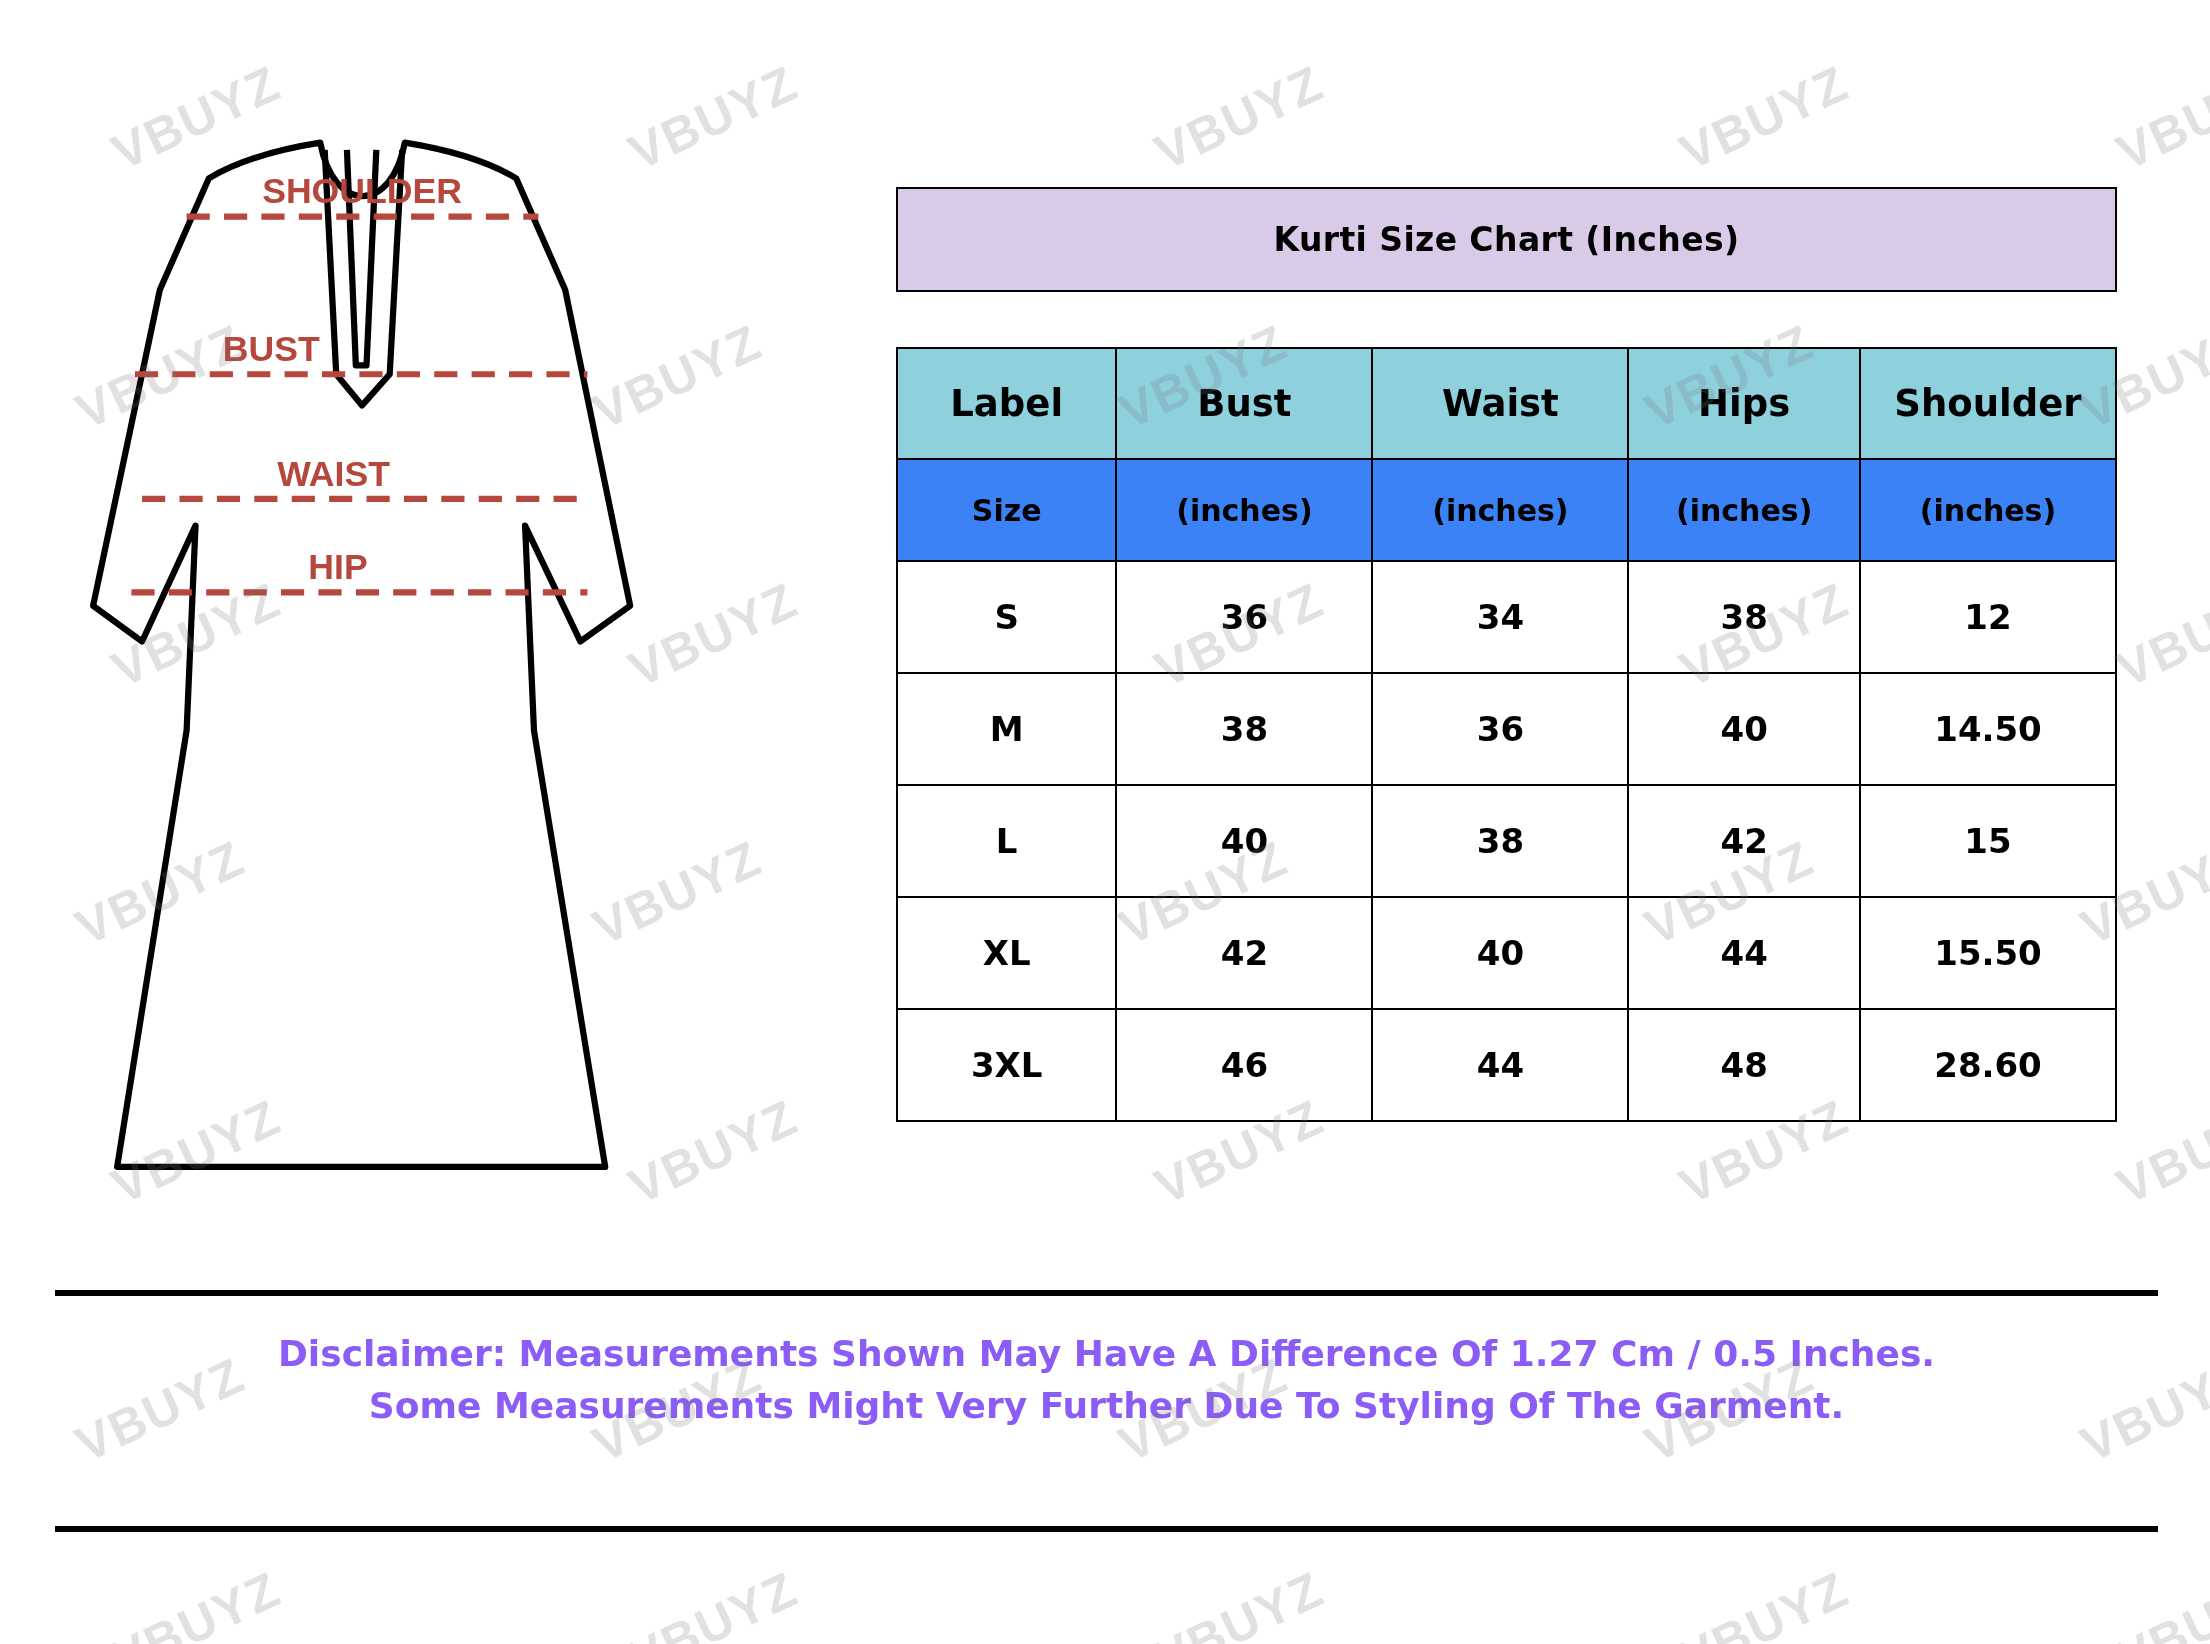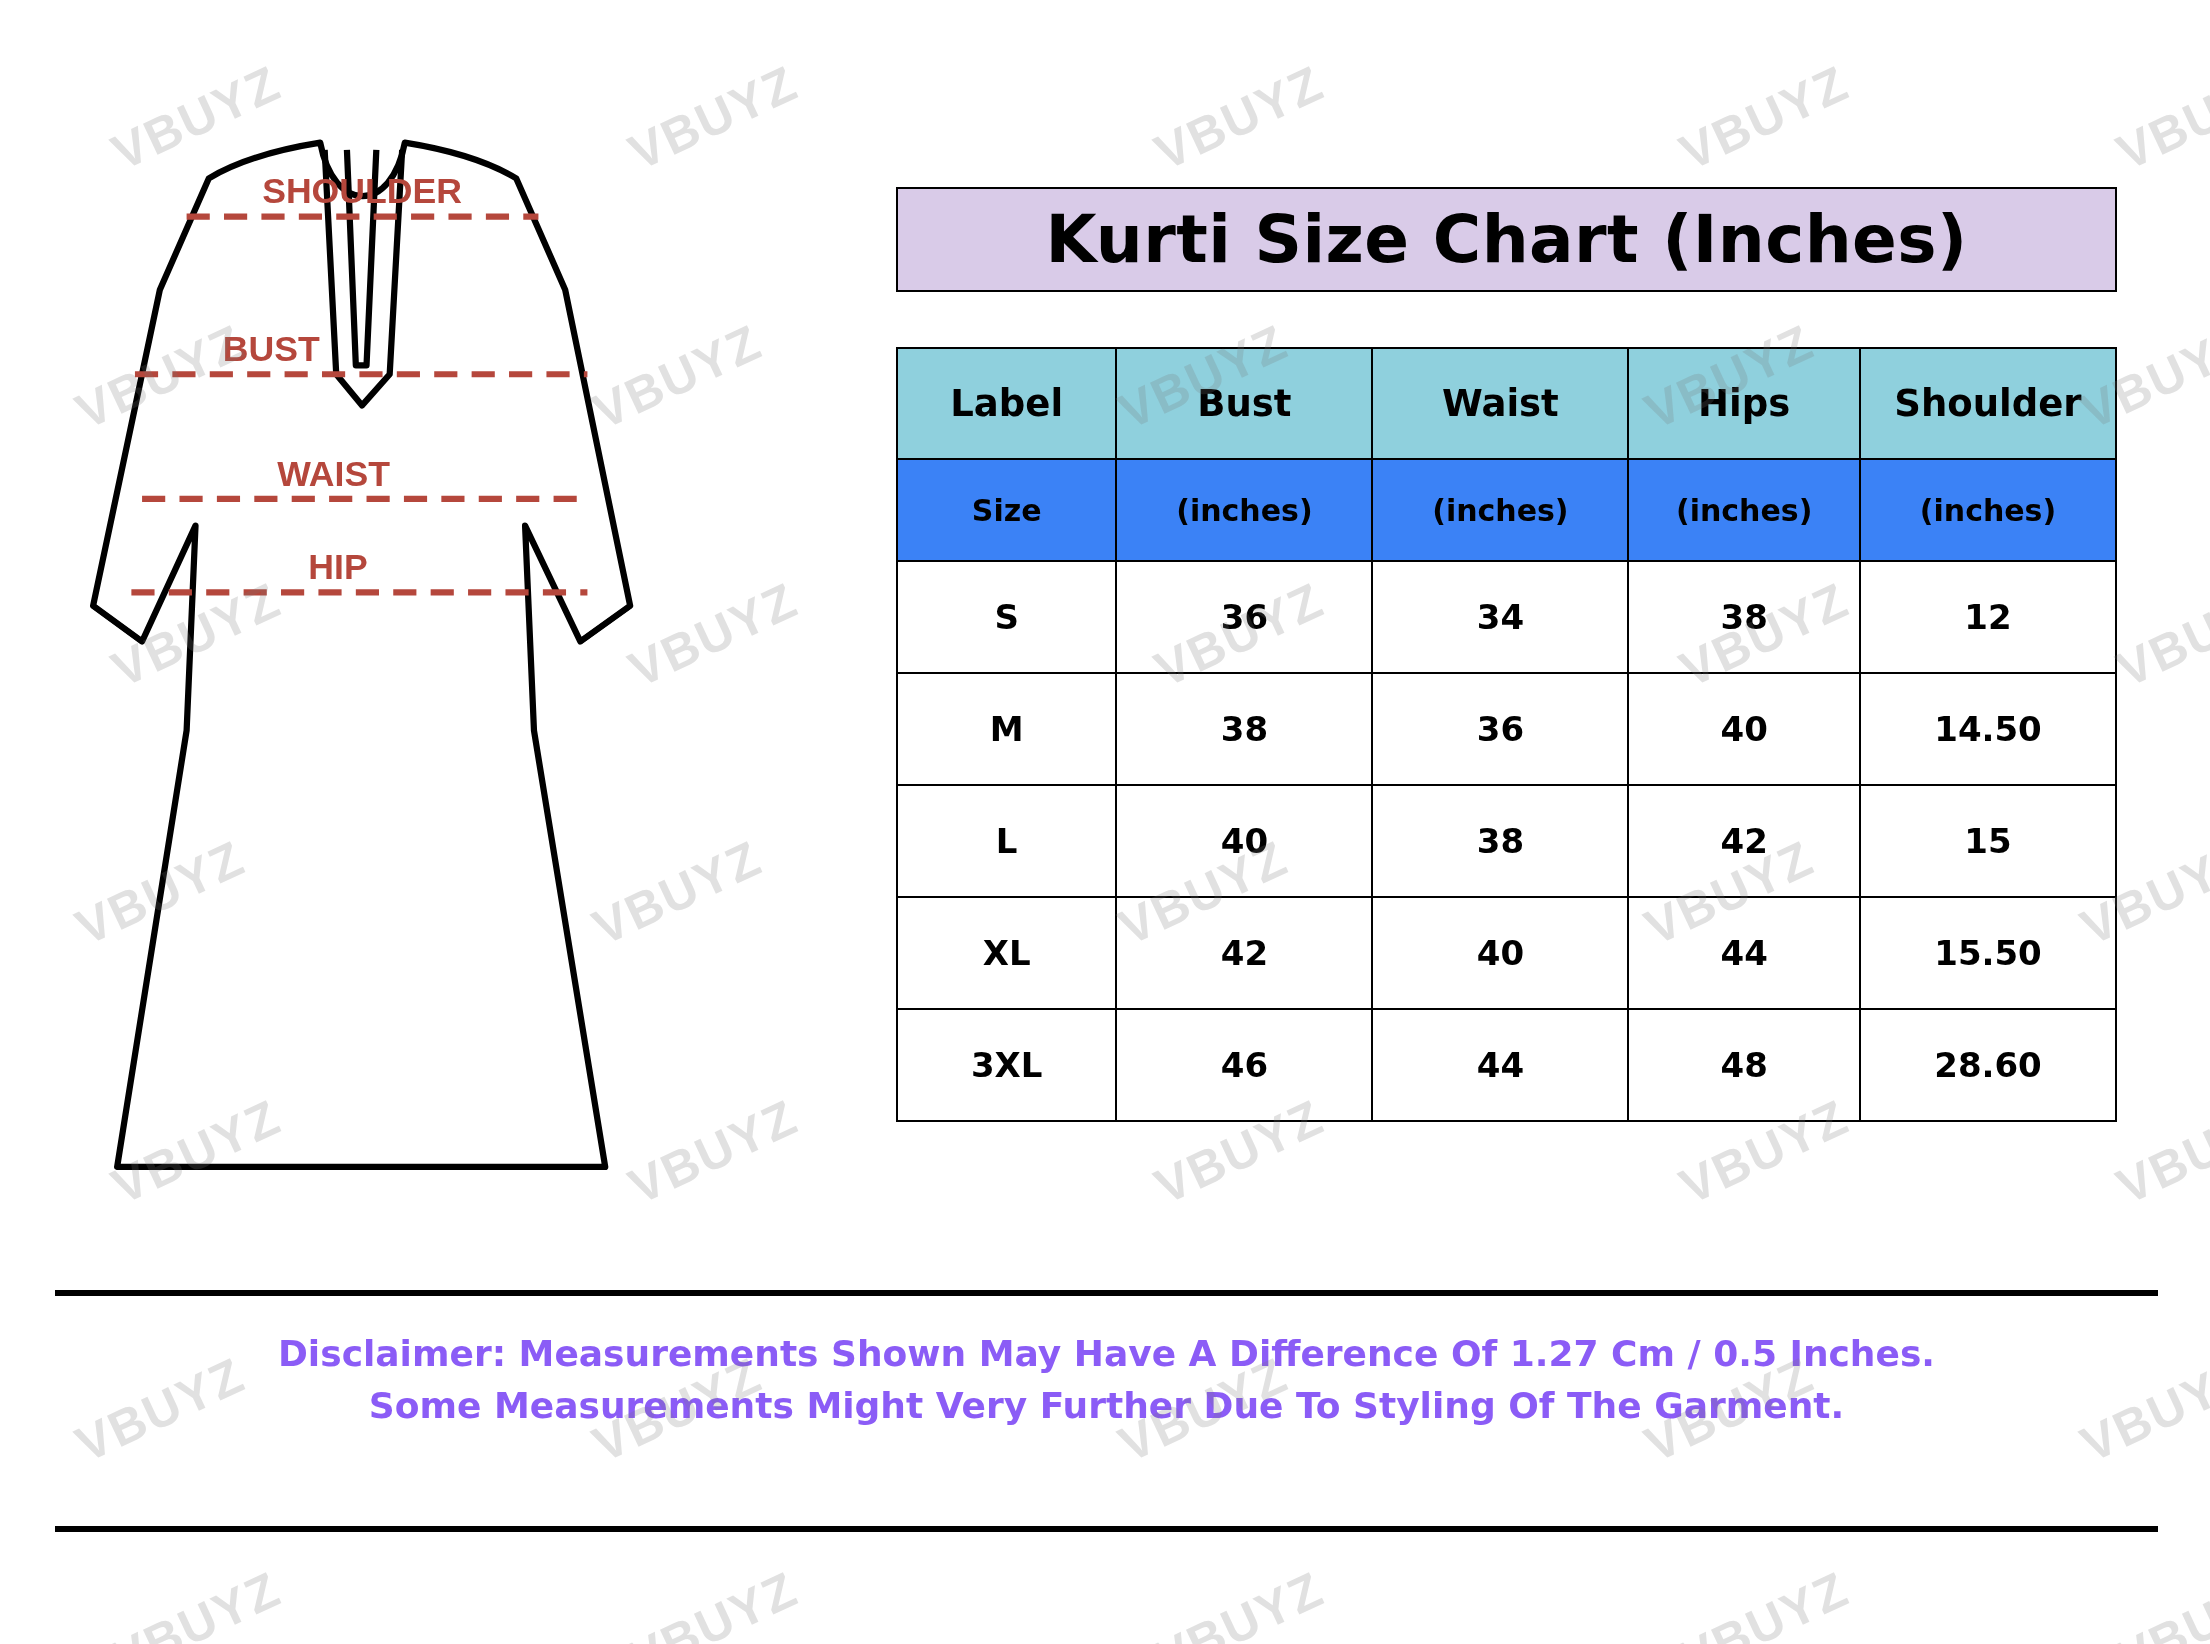--- a/index.html
+++ b/index.html
@@ -63,21 +63,21 @@
     background: #d9cbe8;
     height: 105px;
     display: flex;
     align-items: center;
     justify-content: center;
     box-sizing: border-box;
   }
   #chart-title-box .title-text {
     font-family: "DejaVu Sans", sans-serif;
     font-weight: 700;
-    font-size: 66px;
+    font-size: 33px;
     color: #000;
     letter-spacing: 0.4px;
   }
 
   table#size-table {
     margin-top: 55px;
     border-collapse: collapse;
     width: 100%;
     table-layout: fixed;
   }

